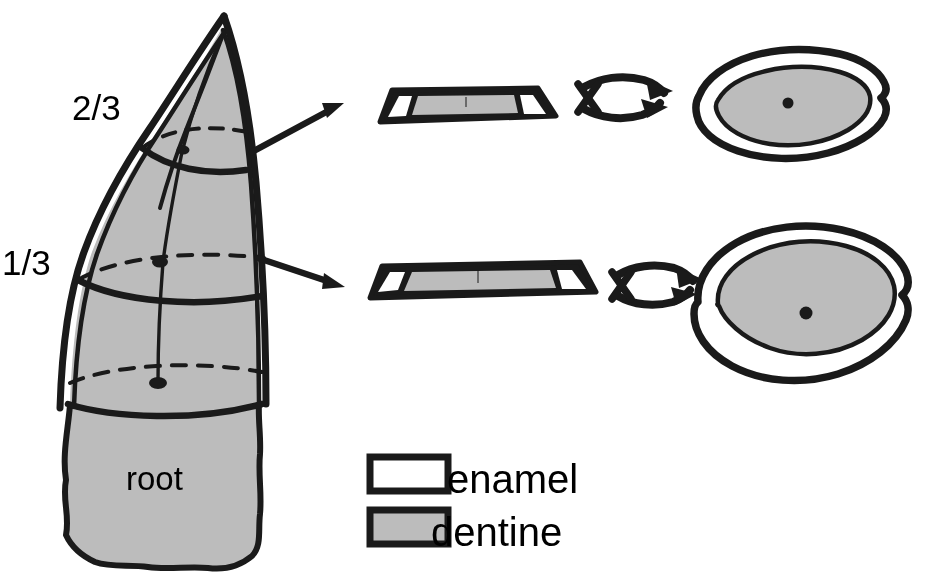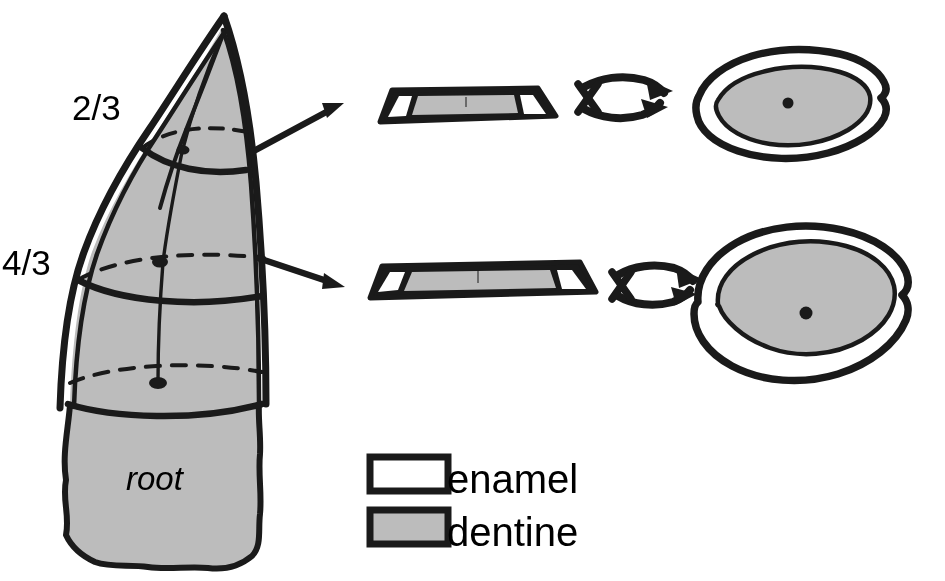--- a/index.html
+++ b/index.html
@@ -21,23 +21,23 @@
     font-family:"Liberation Sans", sans-serif;
     white-space:nowrap;
     line-height:1;
     user-select:none;
   }
   .frac{font-size:35px;letter-spacing:0px;}
   .rootlbl{font-size:33px;}
   .legtext{font-size:40px;}
   #lbl-two-thirds{left:72px;top:90px;}
   #lbl-one-third{left:2px;top:245px;}
-  #lbl-root{left:126px;top:462px;font-style:italic;}
+  #lbl-root{left:126px;top:462px;}
   #lbl-enamel{left:447px;top:459px;}
-  #lbl-dentine{left:447px;top:512px;}
+  #lbl-dentine{left:431px;top:512px;}
 </style>
 </head>
 <body>
 
 <div id="stage">
 
   <svg id="art" viewBox="0 0 945 581" xmlns="http://www.w3.org/2000/svg">
 
     <g>
 
@@ -160,21 +160,21 @@
     </g>
 
     <g>
       <rect x="370" y="457" width="78" height="34" fill="#ffffff" stroke="#1a1a1a" stroke-width="7"></rect>
       <rect x="370" y="510" width="78" height="34" fill="#bcbcbc" stroke="#1a1a1a" stroke-width="7"></rect>
     </g>
   </svg>
 
   <div class="lbl frac" id="lbl-two-thirds">2/3</div>
 
-  <div class="lbl frac" id="lbl-one-third">4/3</div>
+  <div class="lbl frac" id="lbl-one-third">1/3</div>
 
   <div class="lbl rootlbl" id="lbl-root">root</div>
 
   <div class="lbl legtext" id="lbl-enamel">enamel</div>
 
   <div class="lbl legtext" id="lbl-dentine">dentine</div>
 
 </div>
 
 </body></html>

